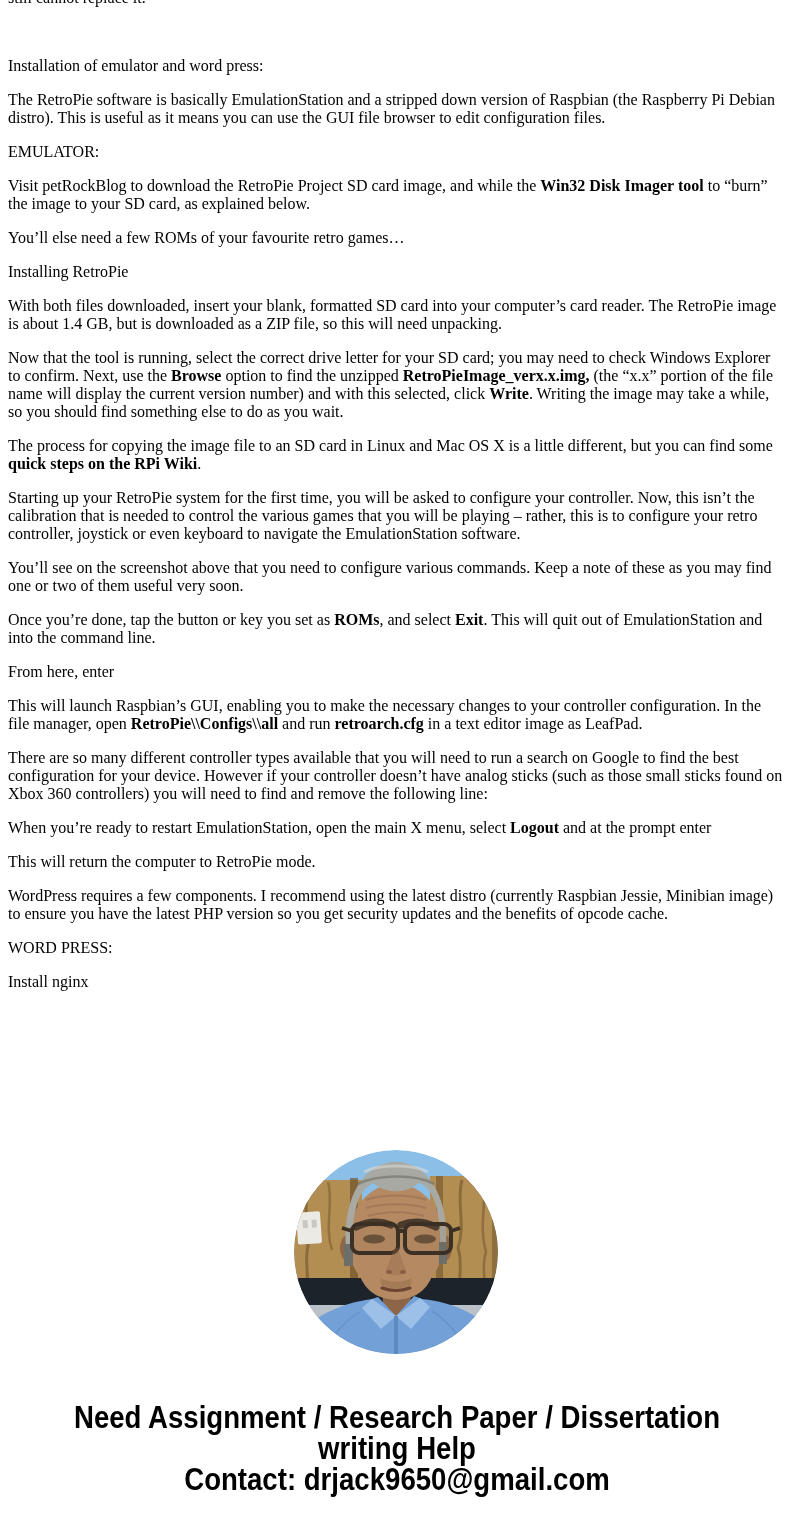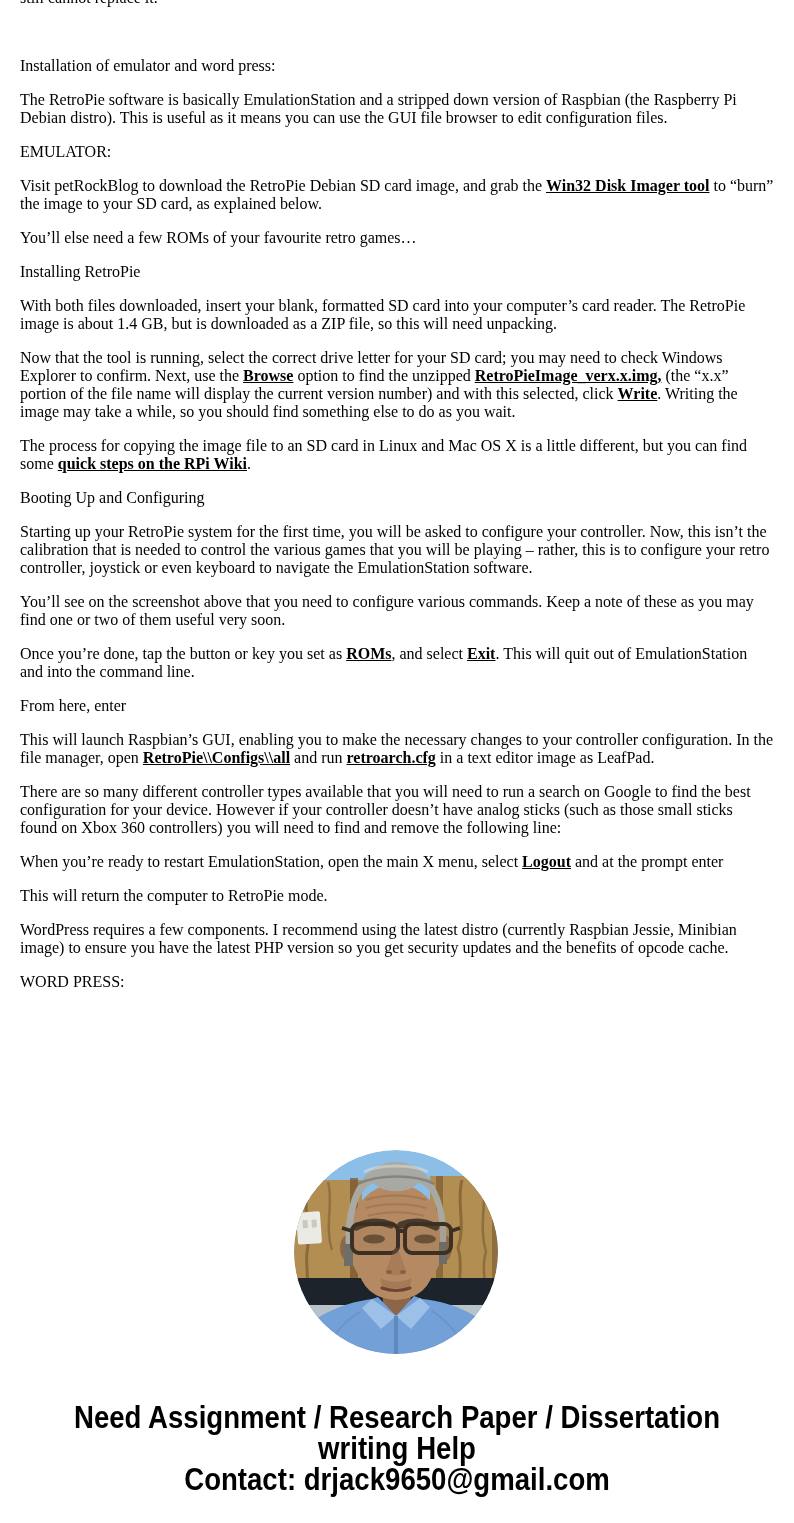--- a/index.html
+++ b/index.html
@@ -13,28 +13,28 @@
   }
   .article-clip {
     position: absolute;
     left: 8px;
     top: -11px;
     width: 778px;
     height: 1138px;
     overflow: hidden;
   }
   .article p {
-    margin: 16px 12px;
+    margin: 16px 0;
     font-size: 16px;
     line-height: 18px;
     color: #000000;
     word-spacing: normal;
   }
   .article p:first-child { margin-top: 0; }
-  .article b { font-weight: bold; text-decoration: underline; }
+  .article b { font-weight: bold; }
   .avatar {
     position: absolute;
     left: 294px;
     top: 1150px;
     width: 204px;
     height: 204px;
     border-radius: 50%;
     overflow: hidden;
   }
   .avatar svg { display: block; }
@@ -60,37 +60,37 @@
 
 <div class="page">
 
   <div class="article-clip">
     <div class="article">
         <p><span>still cannot replace it.</span></p>
         <p><br></p>
         <p><span>Installation of emulator and word press:</span></p>
         <p><span>The RetroPie software is basically EmulationStation and a stripped down version of Raspbian (the Raspberry Pi Debian distro). This is useful as it means you can use the GUI file browser to edit configuration files.</span></p>
         <p><span>EMULATOR:</span></p>
-        <p><span>Visit petRockBlog to download the RetroPie Debian SD card image, and grab the </span><b>Win32 Disk Imager tool</b><span> to “burn” the image to your SD card, as explained below.</span></p>
+        <p><span>Visit petRockBlog to download the RetroPie Project SD card image, and while the </span><b>Win32 Disk Imager tool</b><span> to “burn” the image to your SD card, as explained below.</span></p>
         <p><span>You’ll else need a few ROMs of your favourite retro games…</span></p>
         <p><span>Installing RetroPie</span></p>
         <p><span>With both files downloaded, insert your blank, formatted SD card into your computer’s card reader. The RetroPie image is about 1.4 GB, but is downloaded as a ZIP file, so this will need unpacking.</span></p>
         <p><span>Now that the tool is running, select the correct drive letter for your SD card; you may need to check Windows Explorer to confirm. Next, use the </span><b>Browse</b><span> option to find the unzipped </span><b>RetroPieImage_verx.x.img,</b><span> (the “x.x” portion of the file name will display the current version number) and with this selected, click </span><b>Write</b><span>. Writing the image may take a while, so you should find something else to do as you wait.</span></p>
         <p><span>The process for copying the image file to an SD card in Linux and Mac OS X is a little different, but you can find some </span><b>quick steps on the RPi Wiki</b><span>.</span></p>
-        <p><span>Booting Up and Configuring</span></p>
         <p><span>Starting up your RetroPie system for the first time, you will be asked to configure your controller. Now, this isn’t the calibration that is needed to control the various games that you will be playing – rather, this is to configure your retro controller, joystick or even keyboard to navigate the EmulationStation software.</span></p>
         <p><span>You’ll see on the screenshot above that you need to configure various commands. Keep a note of these as you may find one or two of them useful very soon.</span></p>
         <p><span>Once you’re done, tap the button or key you set as </span><b>ROMs</b><span>, and select </span><b>Exit</b><span>. This will quit out of EmulationStation and into the command line.</span></p>
         <p><span>From here, enter</span></p>
         <p><span>This will launch Raspbian’s GUI, enabling you to make the necessary changes to your controller configuration. In the file manager, open </span><b>RetroPie\\Configs\\all</b><span> and run </span><b>retroarch.cfg</b><span> in a text editor image as LeafPad.</span></p>
         <p><span>There are so many different controller types available that you will need to run a search on Google to find the best configuration for your device. However if your controller doesn’t have analog sticks (such as those small sticks found on Xbox 360 controllers) you will need to find and remove the following line:</span></p>
         <p><span>When you’re ready to restart EmulationStation, open the main X menu, select </span><b>Logout</b><span> and at the prompt enter</span></p>
         <p><span>This will return the computer to RetroPie mode.</span></p>
         <p><span>WordPress requires a few components. I recommend using the latest distro (currently Raspbian Jessie, Minibian image) to ensure you have the latest PHP version so you get security updates and the benefits of opcode cache.</span></p>
         <p><span>WORD PRESS:</span></p>
+        <p><span>Install nginx</span></p>
       </div>
   </div>
 
   <div class="avatar">
     <svg width="204" height="204" viewBox="0 0 204 204" xmlns="http://www.w3.org/2000/svg">
       <defs>
         <clipPath id="avclip">
             <circle cx="102" cy="102" r="102"></circle>
           </clipPath>
       </defs>

